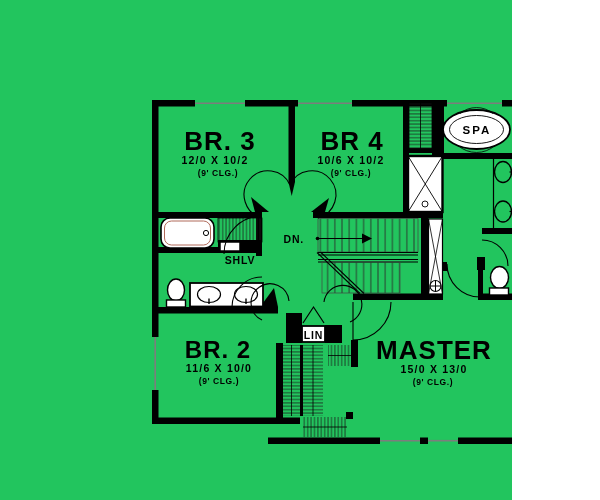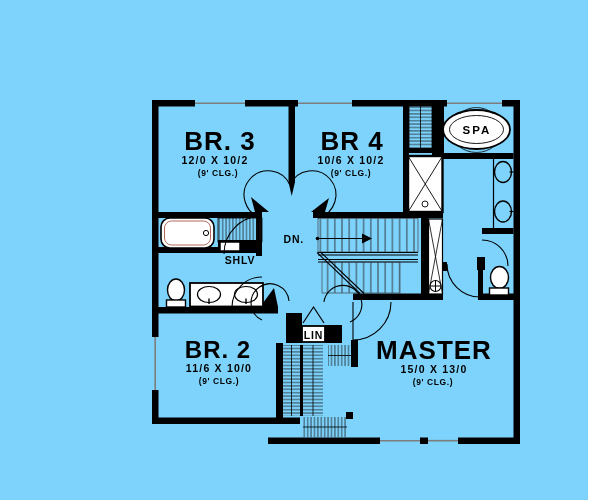--- a/index.html
+++ b/index.html
@@ -1,16 +1,16 @@
 <!DOCTYPE html>
 <html><head>
 <meta charset="utf-8">
 <style>
   html,body{margin:0;padding:0;background:#ffffff;}
-  #canvas{position:relative;width:588px;height:500px;background:#7dd3fc;overflow:hidden;
+  #canvas{position:relative;width:512px;height:500px;background:#22c55e;overflow:hidden;
           font-family:"Liberation Sans", sans-serif;}
   svg{position:absolute;left:0;top:0;}
   text{font-family:"Liberation Sans", sans-serif;fill:#000;}
   .room-name{font-size:26px;font-weight:bold;letter-spacing:1px;}
   .room-name-sm{font-size:24px;font-weight:bold;letter-spacing:1px;}
   .dim{font-size:10.5px;font-weight:bold;letter-spacing:1.2px;}
   .clg{font-size:8.5px;font-weight:bold;letter-spacing:0.6px;}
   .fix-label{font-size:11.5px;font-weight:bold;letter-spacing:2px;}
   .sm-label{font-size:10.5px;font-weight:bold;letter-spacing:0.8px;}
 </style>

